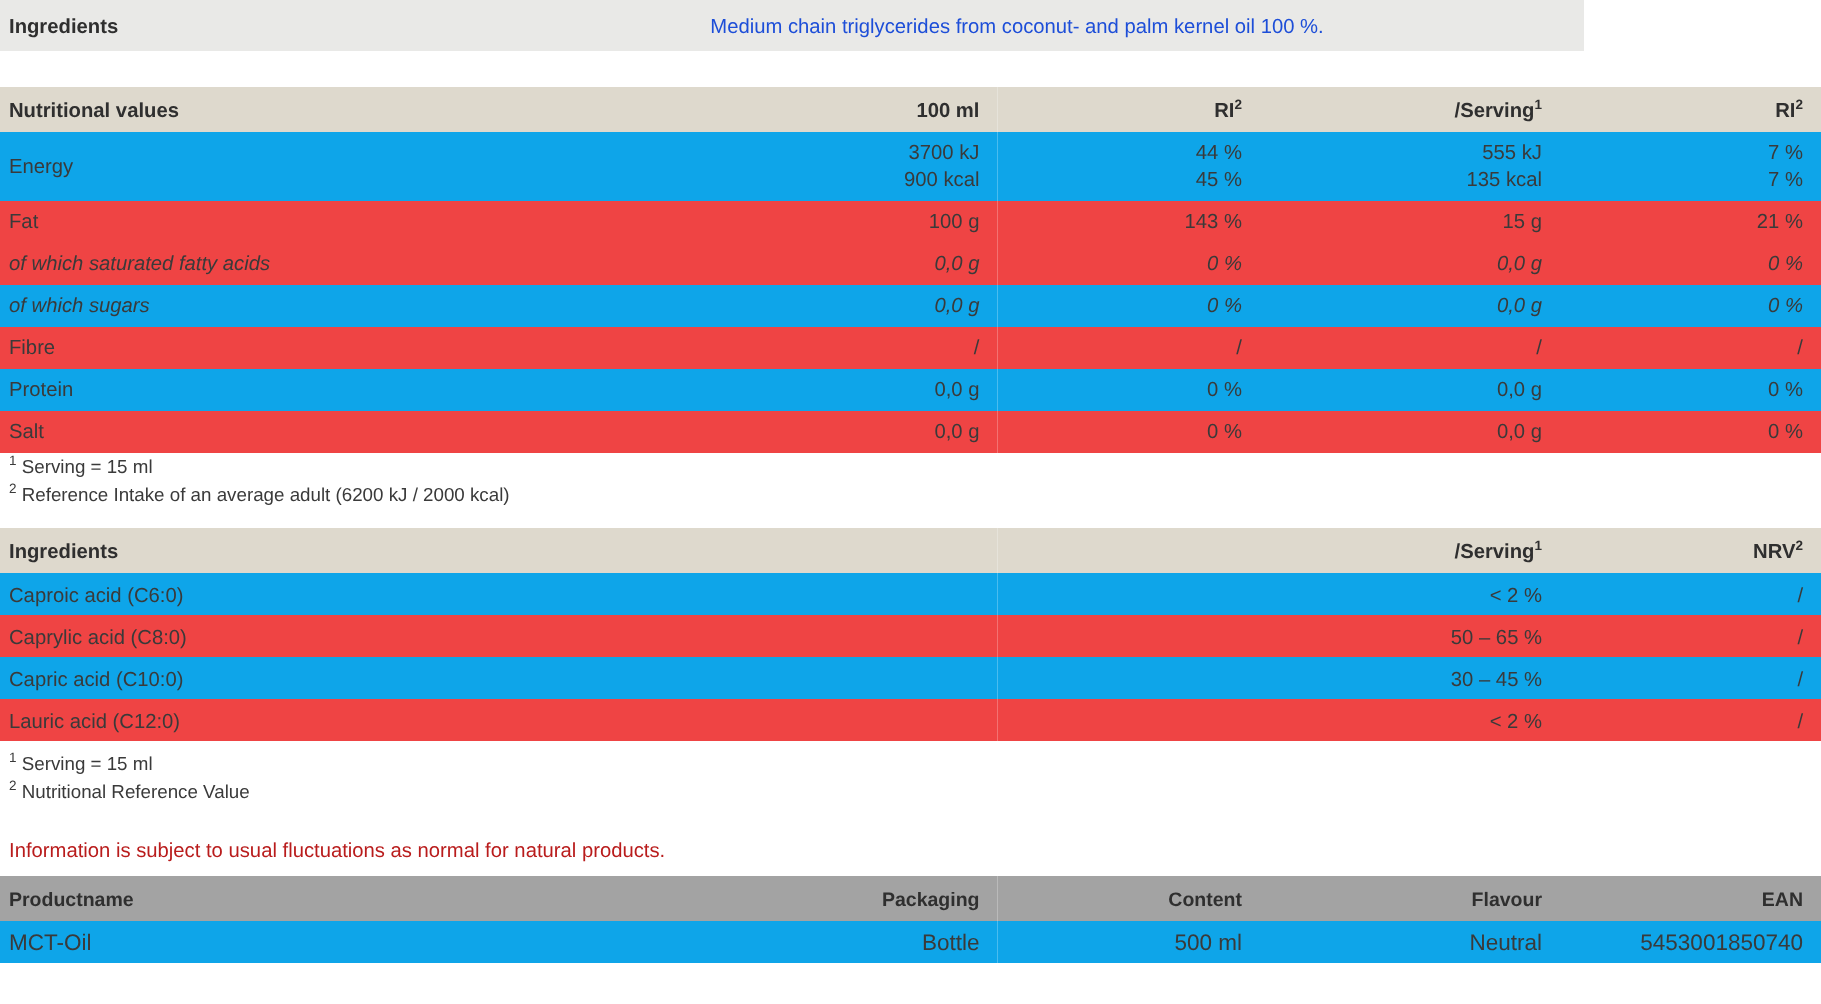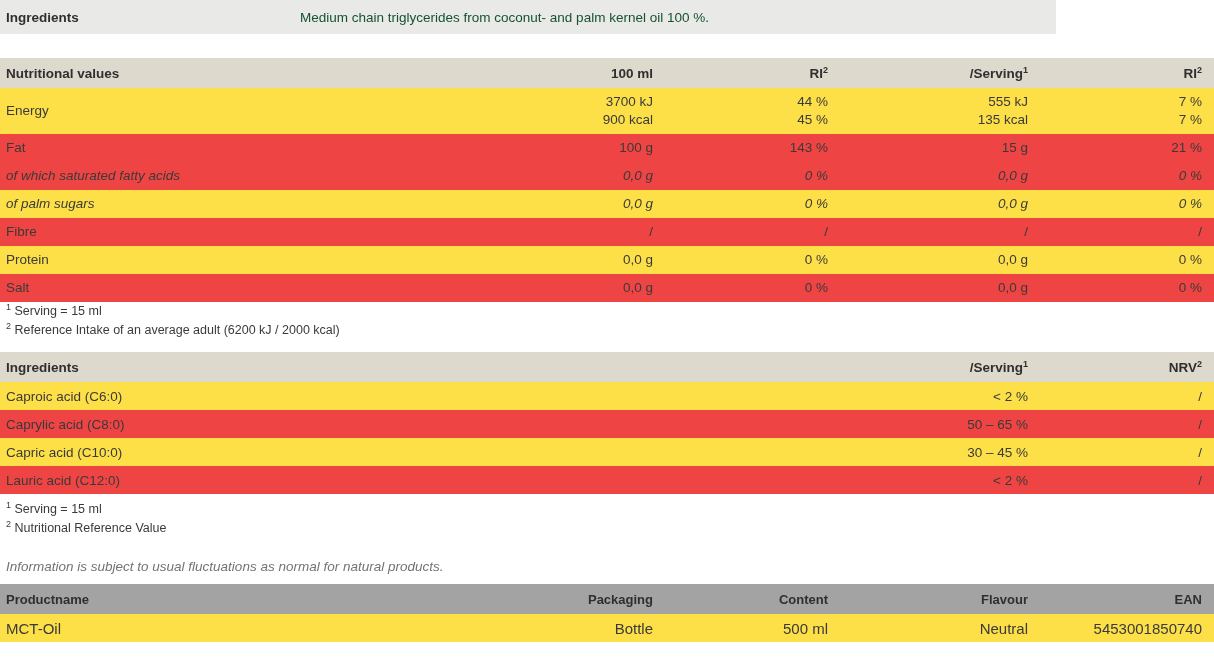--- a/index.html
+++ b/index.html
@@ -42,21 +42,22 @@
     height: 34px;
     font-size: 13.5px;
   }
   .ing-band .lbl {
     padding-left: 6px;
     font-weight: bold;
     color: #2f2f2f;
     width: 300px;
   }
   .ing-band .val {
-    color: #14532d;
+    text-align: center;
+    color: #1d4ed8;
     padding-right: 0;
   }
   .spacer-24 { height: 24px; }
   .spacer-12 { height: 12px; }
 
   
   .nut {
     width: 100%;
     padding-left: 34px;
   }
@@ -80,21 +81,21 @@
   .nut tbody td {
     font-size: 13.5px;
     vertical-align: middle;
     padding-top: 5px;
     padding-bottom: 5px;
     line-height: 18px;
   }
   .nut tbody td.name { padding-left: 6px; }
   .nut tbody td.num { text-align: right; padding-right: 12px; }
   .row-alt { background: #ef4444; }
-  .row-plain { background: #fde047; }
+  .row-plain { background: #0ea5e9; }
   .sub { font-style: italic; padding-left: 14px; }
   .italic { font-style: italic; }
   .two-line span { display: block; }
 
   sup { font-size: 9px; vertical-align: super; line-height: 0; }
 
   
   .fn {
     font-size: 12.5px;
     color: #3a3a3a;
@@ -125,24 +126,23 @@
     vertical-align: middle;
     font-size: 13.5px;
   }
   .ing2 tbody td.name { padding-left: 6px; }
   .ing2 tbody td.num { text-align: right; padding-right: 12px; }
 
   
   .infoline {
     padding-left: 6px;
     font-size: 13.5px;
-    color: #737373;
+    color: #b91c1c;
     height: 34px;
     line-height: 34px;
-    font-style: italic;
   }
 
   
   .prod col.p1 { width: 430px; }
   .prod col.p2 { width: 235px; }
   .prod col.p3 { width: 175px; }
   .prod col.p4 { width: 200px; }
   .prod col.p5 { width: 174px; }
   .prod thead th {
     background: #a3a3a3;
@@ -227,21 +227,21 @@
       <tr class="row-alt">
         <td class="name sub">of which saturated fatty acids</td>
         <td class="num italic">0,0 g</td>
         <td class="num italic">0 %</td>
         <td class="num italic">0,0 g</td>
         <td class="num italic">0 %</td>
       </tr>
 
 
       <tr class="row-plain">
-        <td class="name sub">of palm sugars</td>
+        <td class="name sub">of which sugars</td>
         <td class="num italic">0,0 g</td>
         <td class="num italic">0 %</td>
         <td class="num italic">0,0 g</td>
         <td class="num italic">0 %</td>
       </tr>
 
       <tr class="row-alt">
         <td class="name">Fibre</td>
         <td class="num">/</td>
         <td class="num">/</td>

